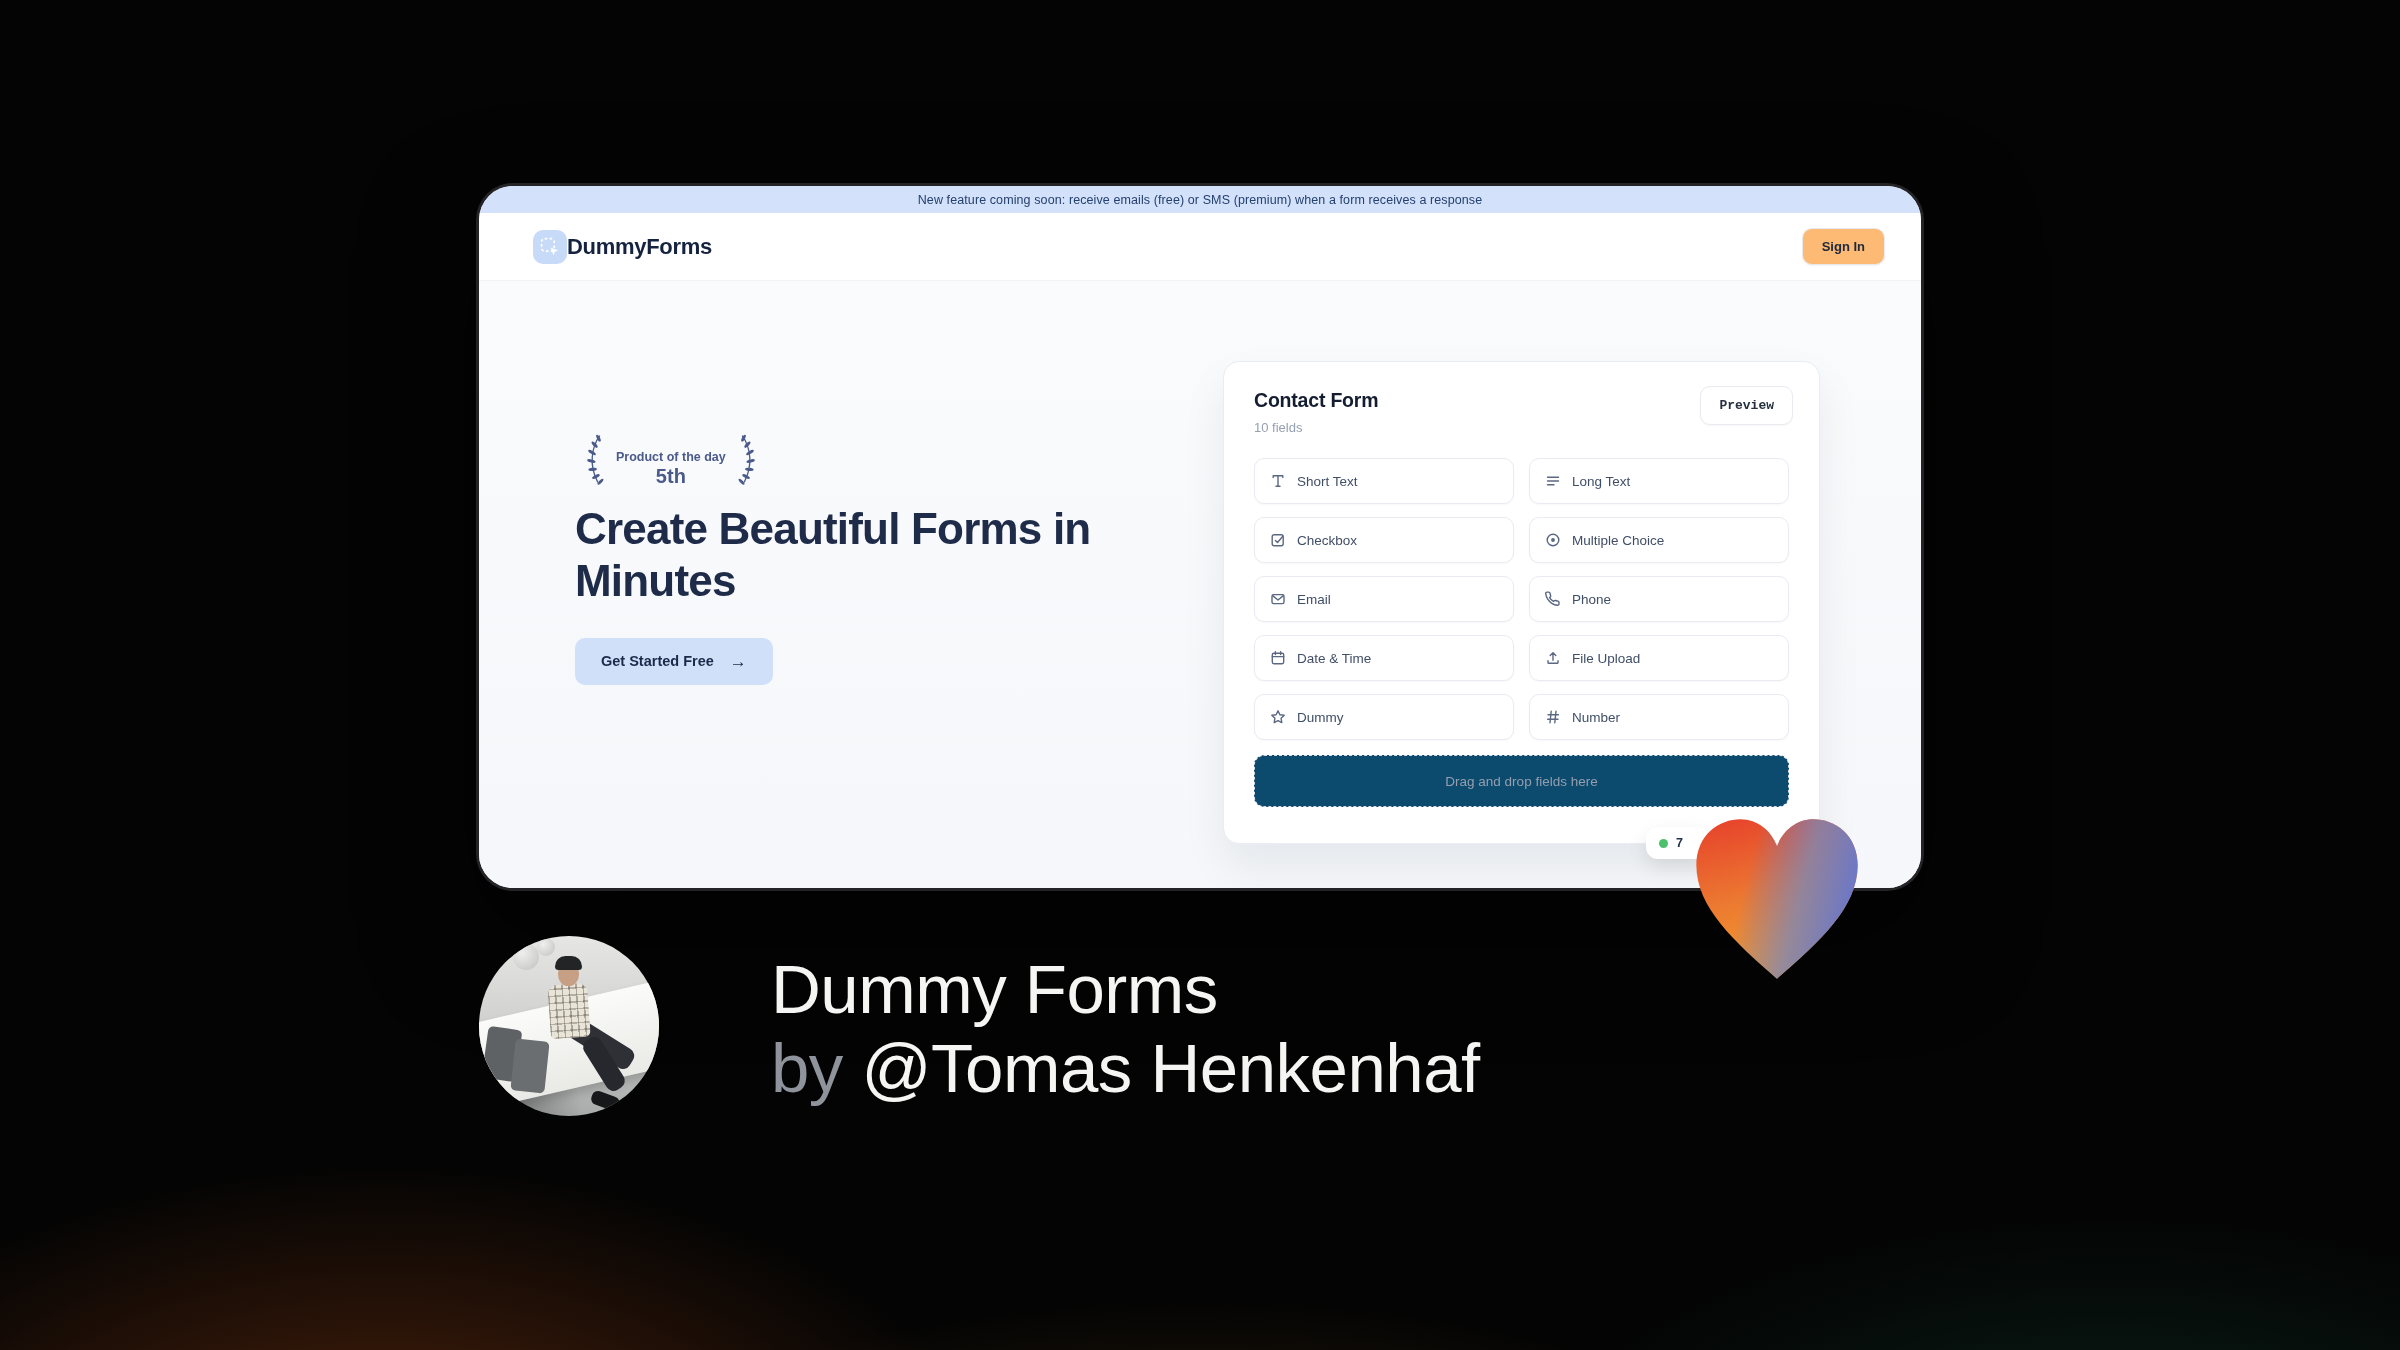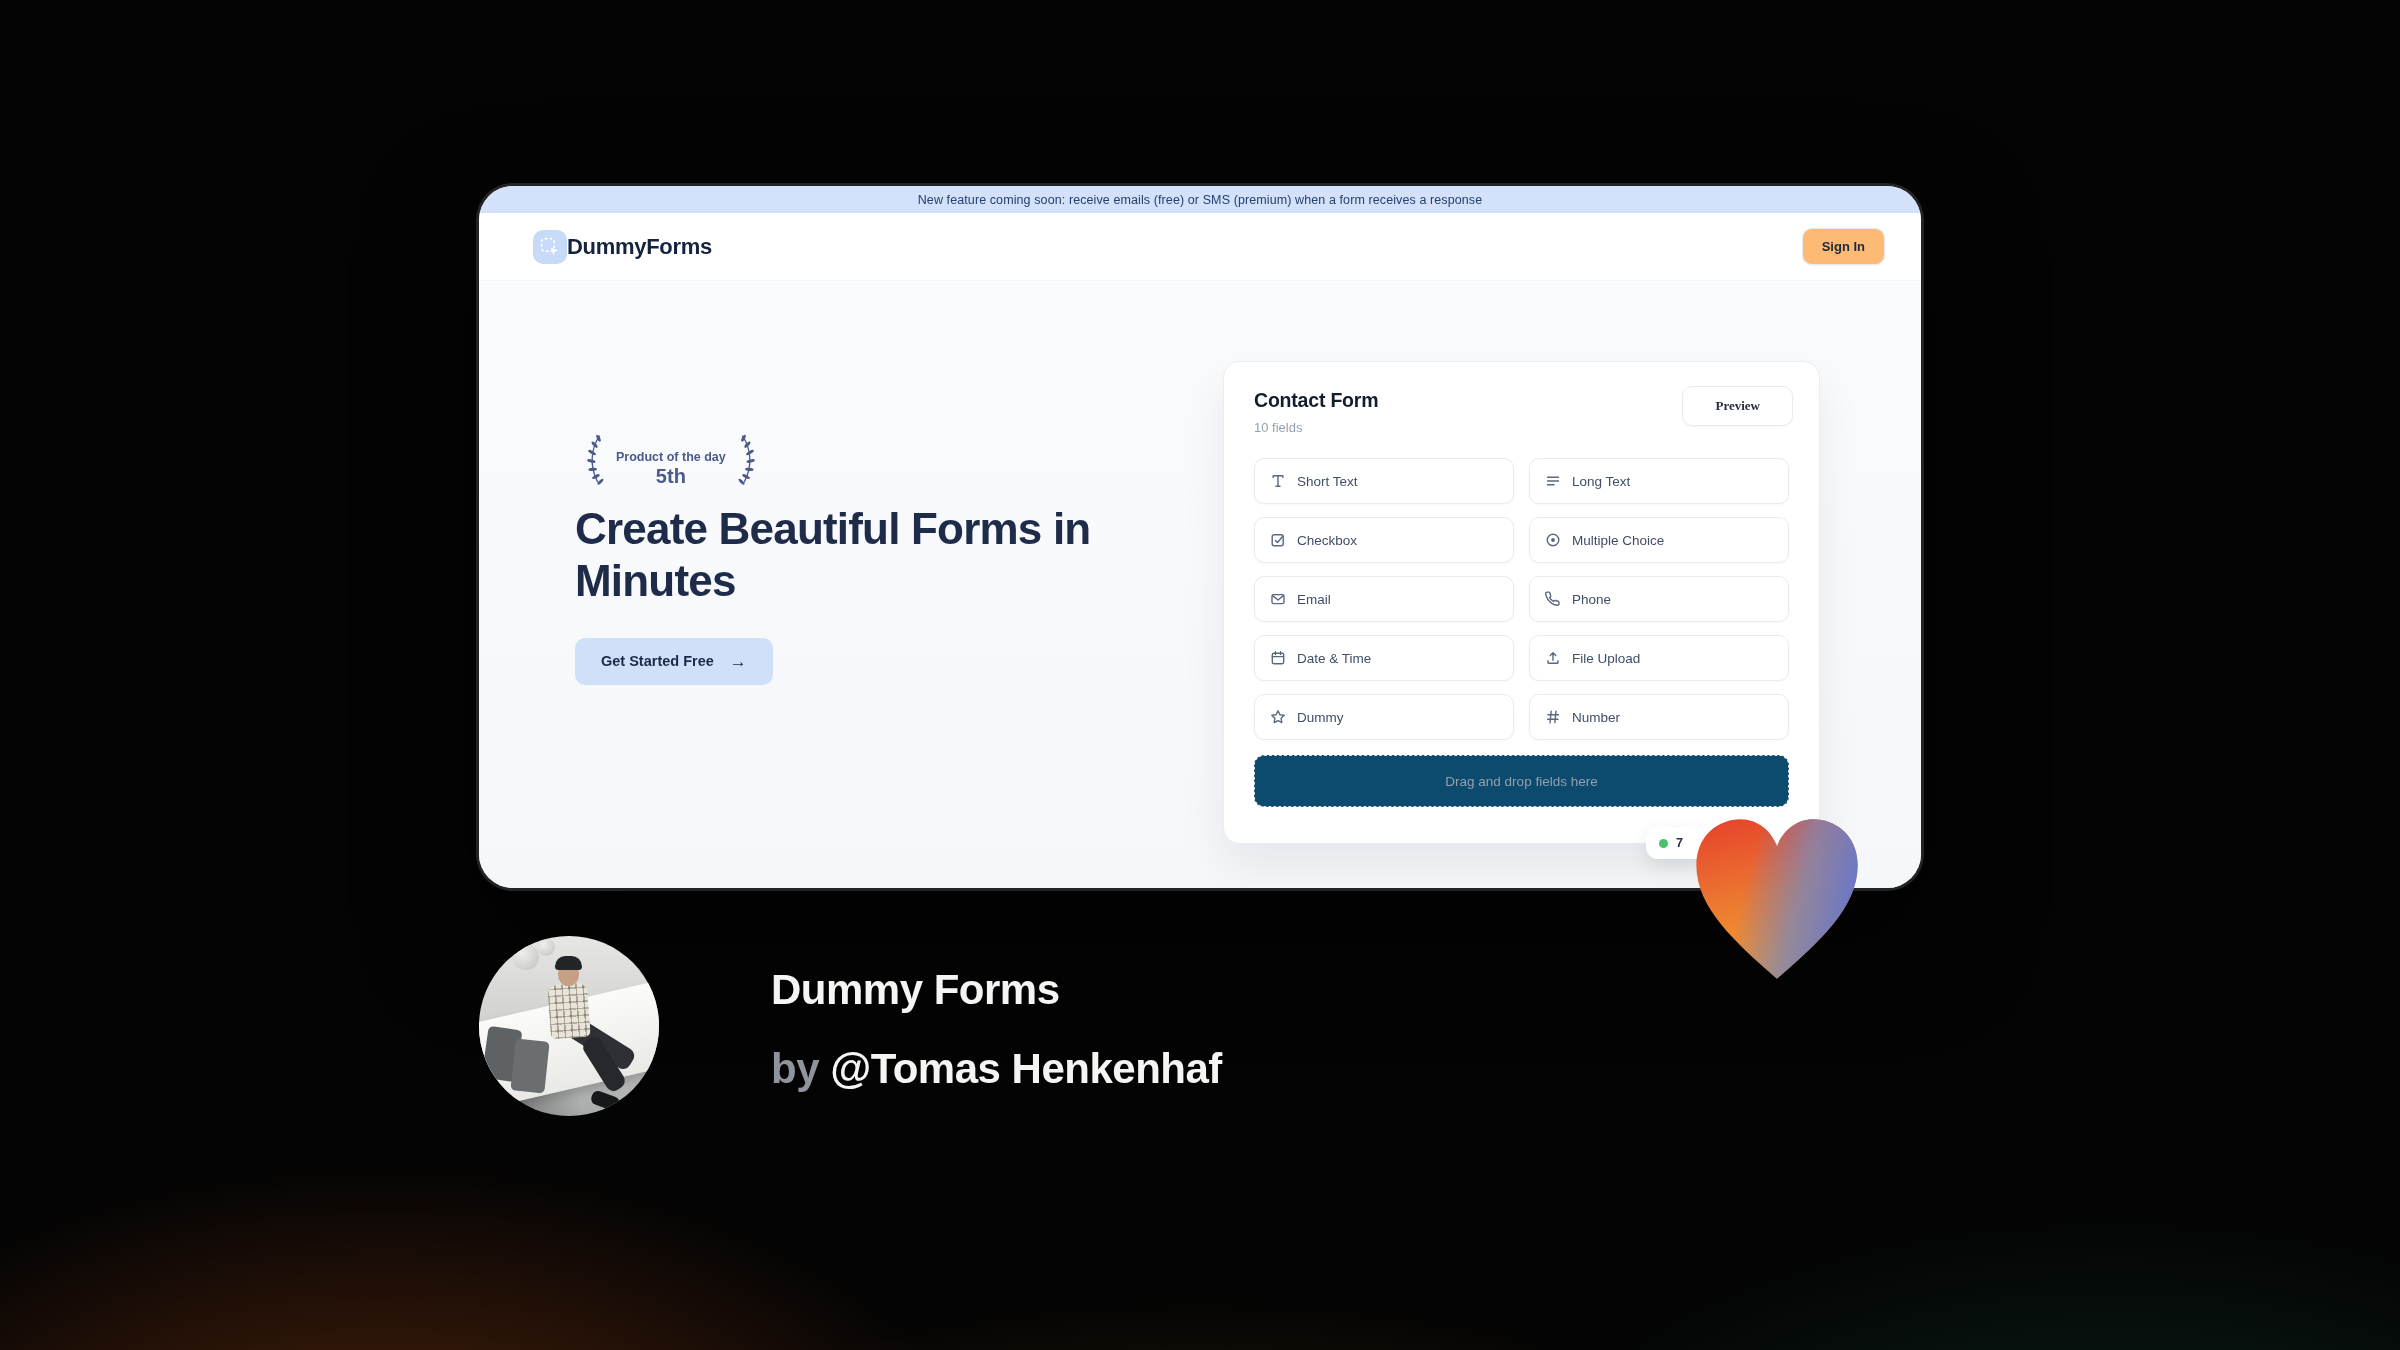--- a/index.html
+++ b/index.html
@@ -67,23 +67,23 @@
   .form-card{
     position:absolute; left:744px; top:80px; width:597px; height:483px;
     background:#fff; border:1px solid #e9ecf1; border-radius:16px;
     box-shadow:0 22px 45px rgba(15,23,42,.07);
     padding:27px 30px;
   }
   .fc-title{ font-size:19.5px; font-weight:700; color:#141d30; letter-spacing:-.2px; }
   .fc-sub{ margin-top:8px; font-size:13px; color:#95a0b1; }
   .preview-btn{
     position:absolute; top:24px; right:26px; background:#fff; border:1px solid #e8ebef;
-    border-radius:10px; padding:11px 32px; font-size:13px; font-weight:600; color:#26303f;
+    border-radius:10px; padding:11px 18px; font-size:13px; font-weight:600; color:#26303f;
     box-shadow:0 1px 2px rgba(16,24,40,.04); cursor:pointer;
-    font-family:Liberation Serif, serif;
+    font-family:Liberation Mono, monospace;
   }
   .field-grid{
     margin-top:23px; display:grid; grid-template-columns:1fr 1fr;
     column-gap:15px; row-gap:13px;
   }
   .field{
     height:46px; background:#fff; border:1px solid #e8ebf1; border-radius:10px;
     display:flex; align-items:center; gap:11px; padding:0 15px;
     box-shadow:0 1px 2px rgba(16,24,40,.03); cursor:grab;
   }
@@ -137,21 +137,21 @@
       repeating-linear-gradient(90deg, rgba(60,50,40,.35) 0 1.5px, transparent 1.5px 7px),
       repeating-linear-gradient(0deg, rgba(60,50,40,.3) 0 1.5px, transparent 1.5px 7px),
       #e9e4d8;
     transform:rotate(-4deg);
   }
   .av-head{ position:absolute; left:79px; top:26px; width:21px; height:24px; border-radius:48%; background:#c69f84; }
   .av-cap{ position:absolute; left:76px; top:20px; width:27px; height:14px; border-radius:12px 12px 4px 4px; background:#232425; }
 
   
   .caption{ position:absolute; left:771px; top:950px; color:#f5f5f3; letter-spacing:-.5px; }
-  .caption-line{ font-size:42px; line-height:79px; font-weight:700; }
+  .caption-line{ font-size:69px; line-height:79px; font-weight:400; }
   .byline-prefix{ color:#8f939b; }
 </style>
 </head>
 <body>
 
 <div class="stage">
 
   <div class="window">
 
     <div class="banner">

